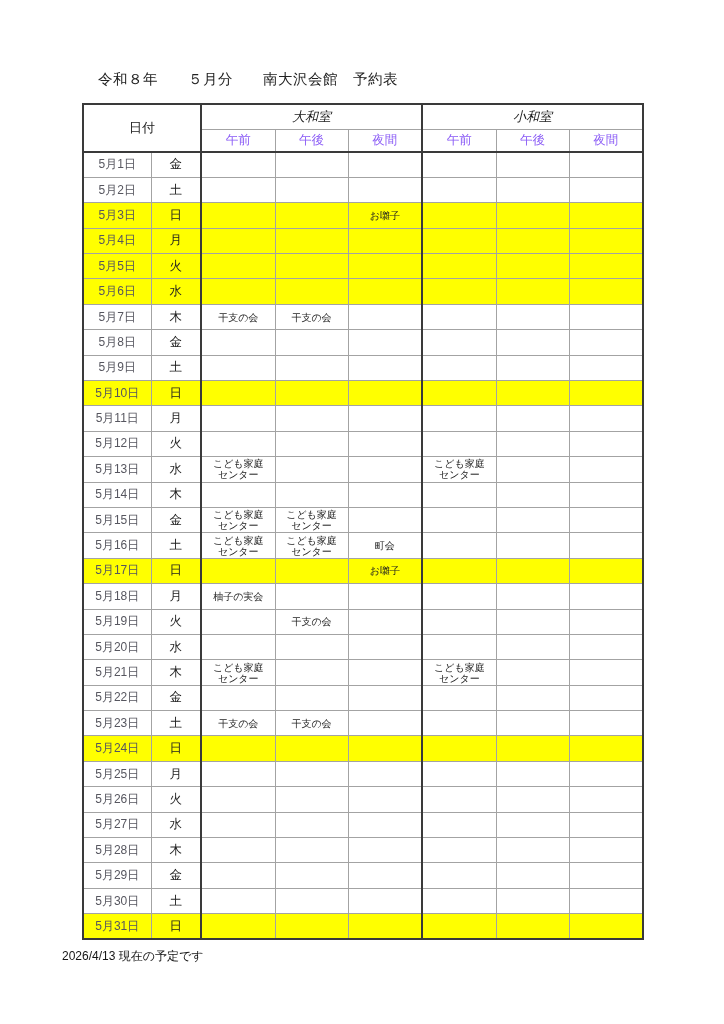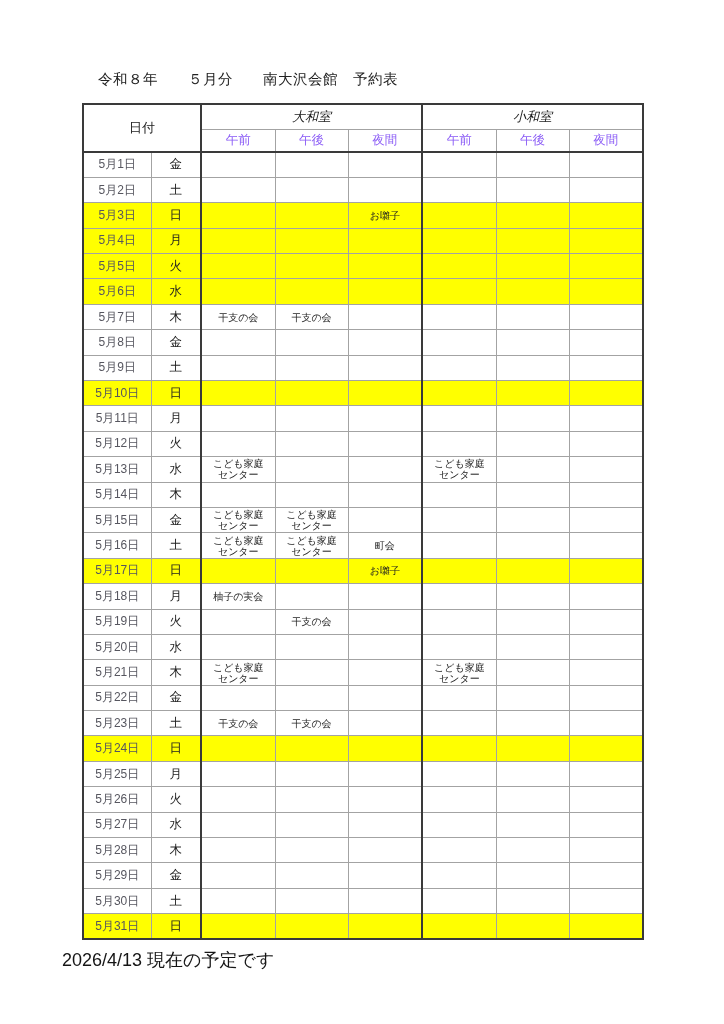--- a/index.html
+++ b/index.html
@@ -73,21 +73,21 @@
     color: #1f1f1f;
     white-space: pre-line;
   }
   tr.highlight td {
     background: #ffff00;
   }
   .footer-note {
     position: absolute;
     left: 62px;
     top: 948px;
-    font-size: 18px;
+    font-size: 12px;
     color: #151515;
   }
 </style>
 </head>
 <body>
 
 <div class="page">
 
   <div class="page-title">令和８年　　５月分　　南大沢会館　予約表</div>
 

